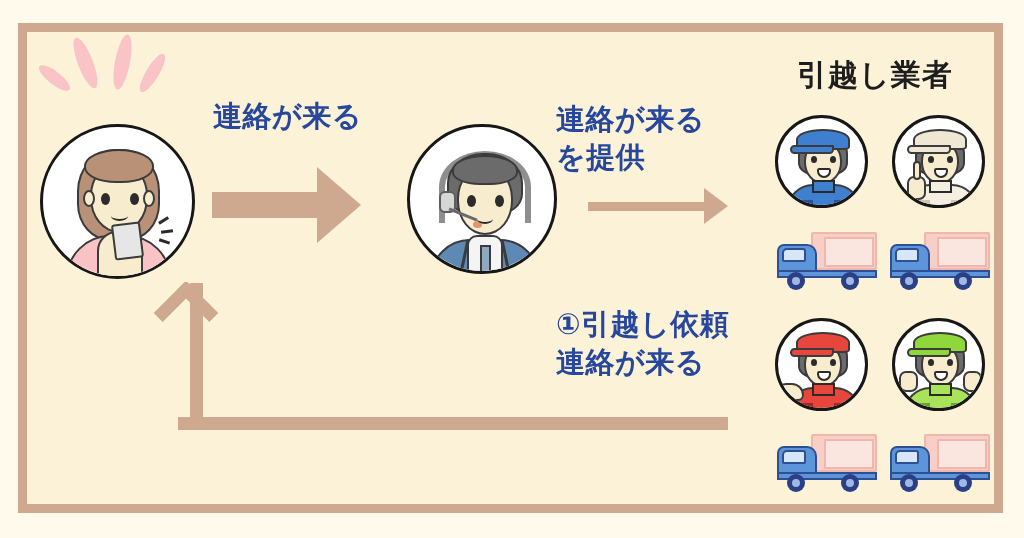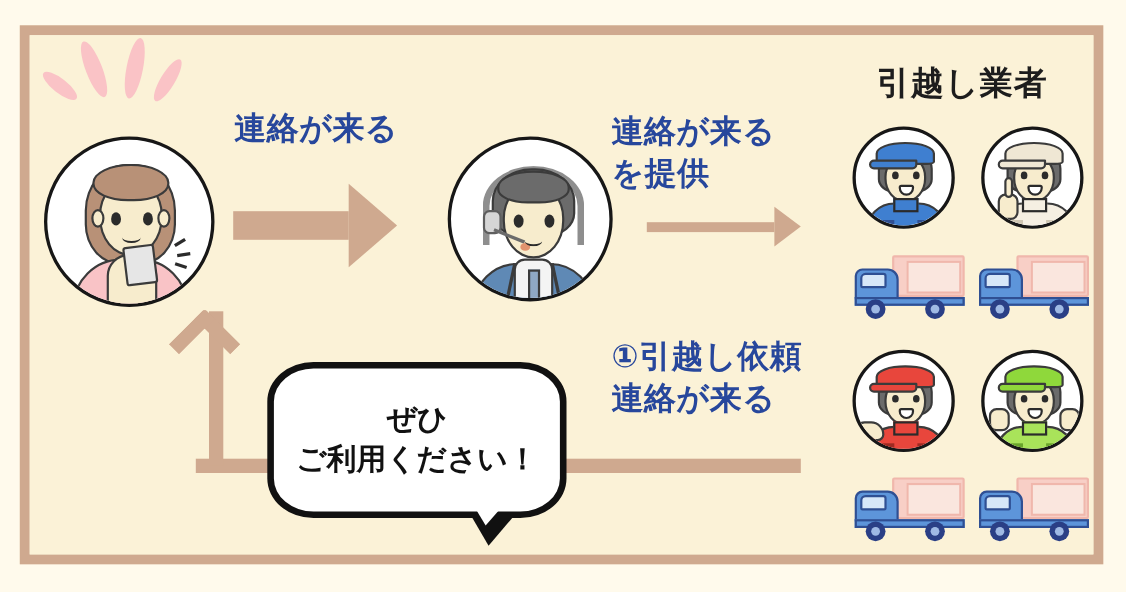--- a/index.html
+++ b/index.html
@@ -465,23 +465,14 @@
     <div class="wheel" style="left:66px; top:40px; width:18px; height:18px;"></div>
     <div class="hub" style="left:71px; top:45px; width:8px; height:8px;"></div>
   </div>
 
   <div>
     <div class="ret-h" style="left:178px; top:417px; width:550px;"></div>
     <div class="ret-v" style="left:190px; top:283px; height:140px;"></div>
     <div class="ret-chev" style="left:163px; top:290px;"></div>
   </div>
 
-  <div id="bubble">
-    <div id="bubble-tail"></div>
-    <div id="bubble-body"></div>
-    <div id="bubble-tail-fill"></div>
-    <div id="bubble-text">
-      <span>ぜひ</span>
-      <span>ご利用ください！</span>
-    </div>
-  </div>
 
 </div>
 
 </body></html>

